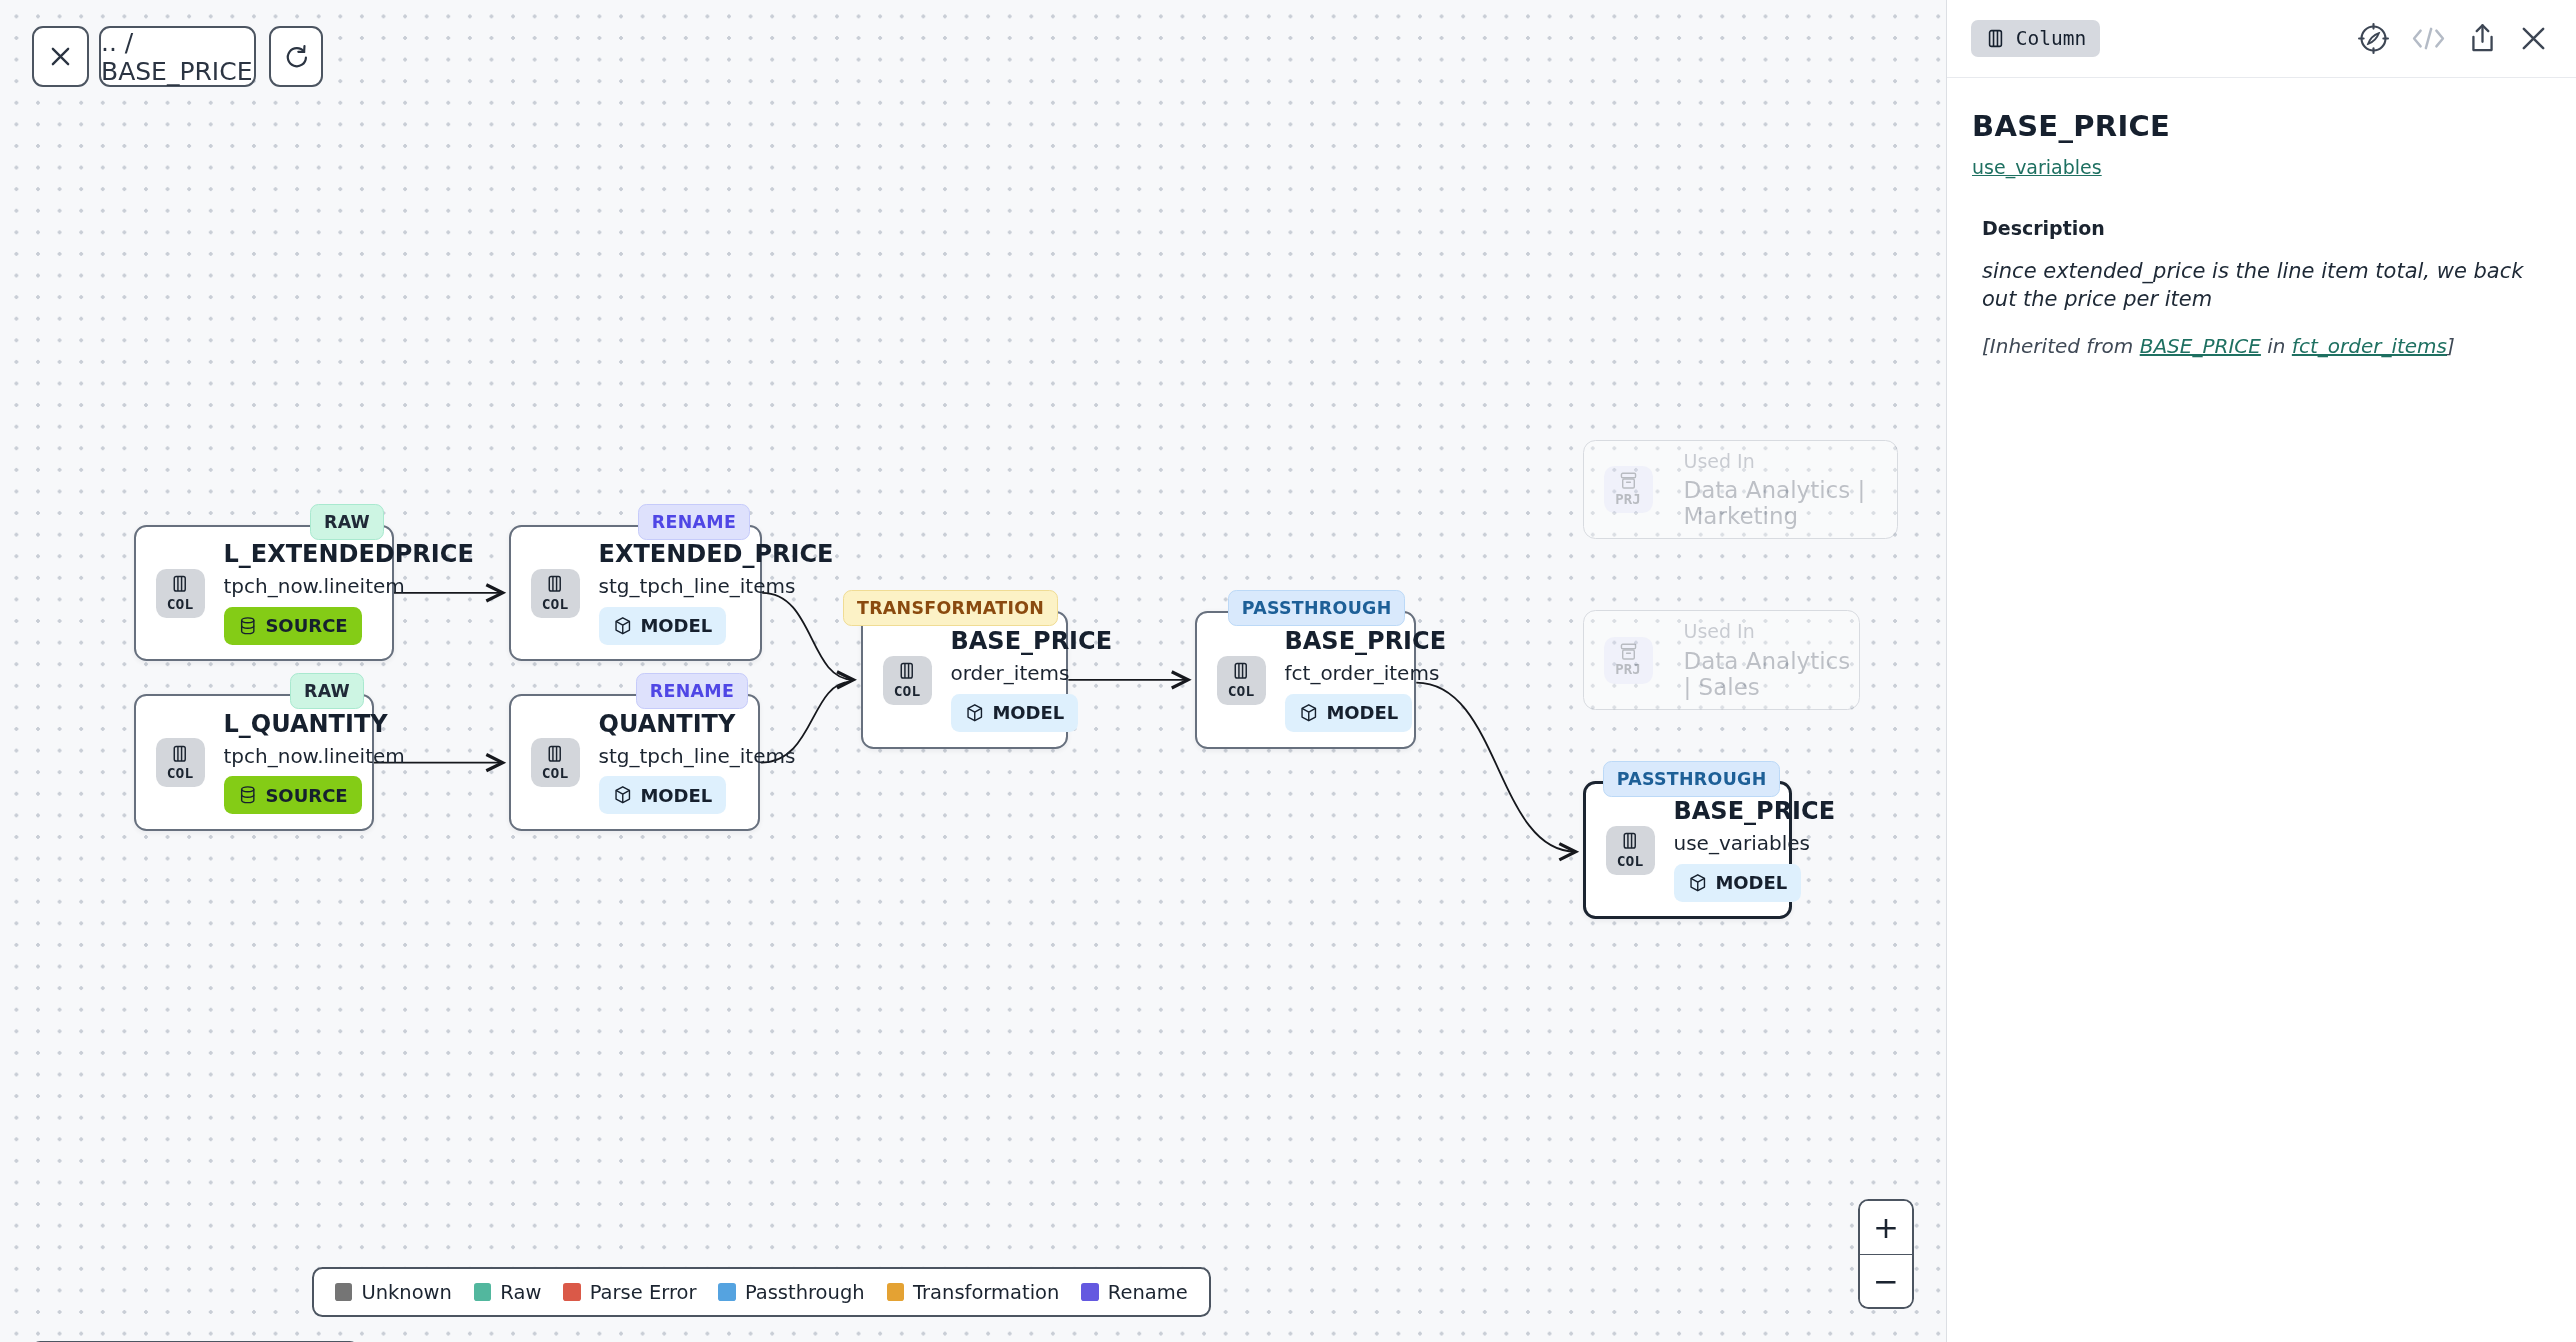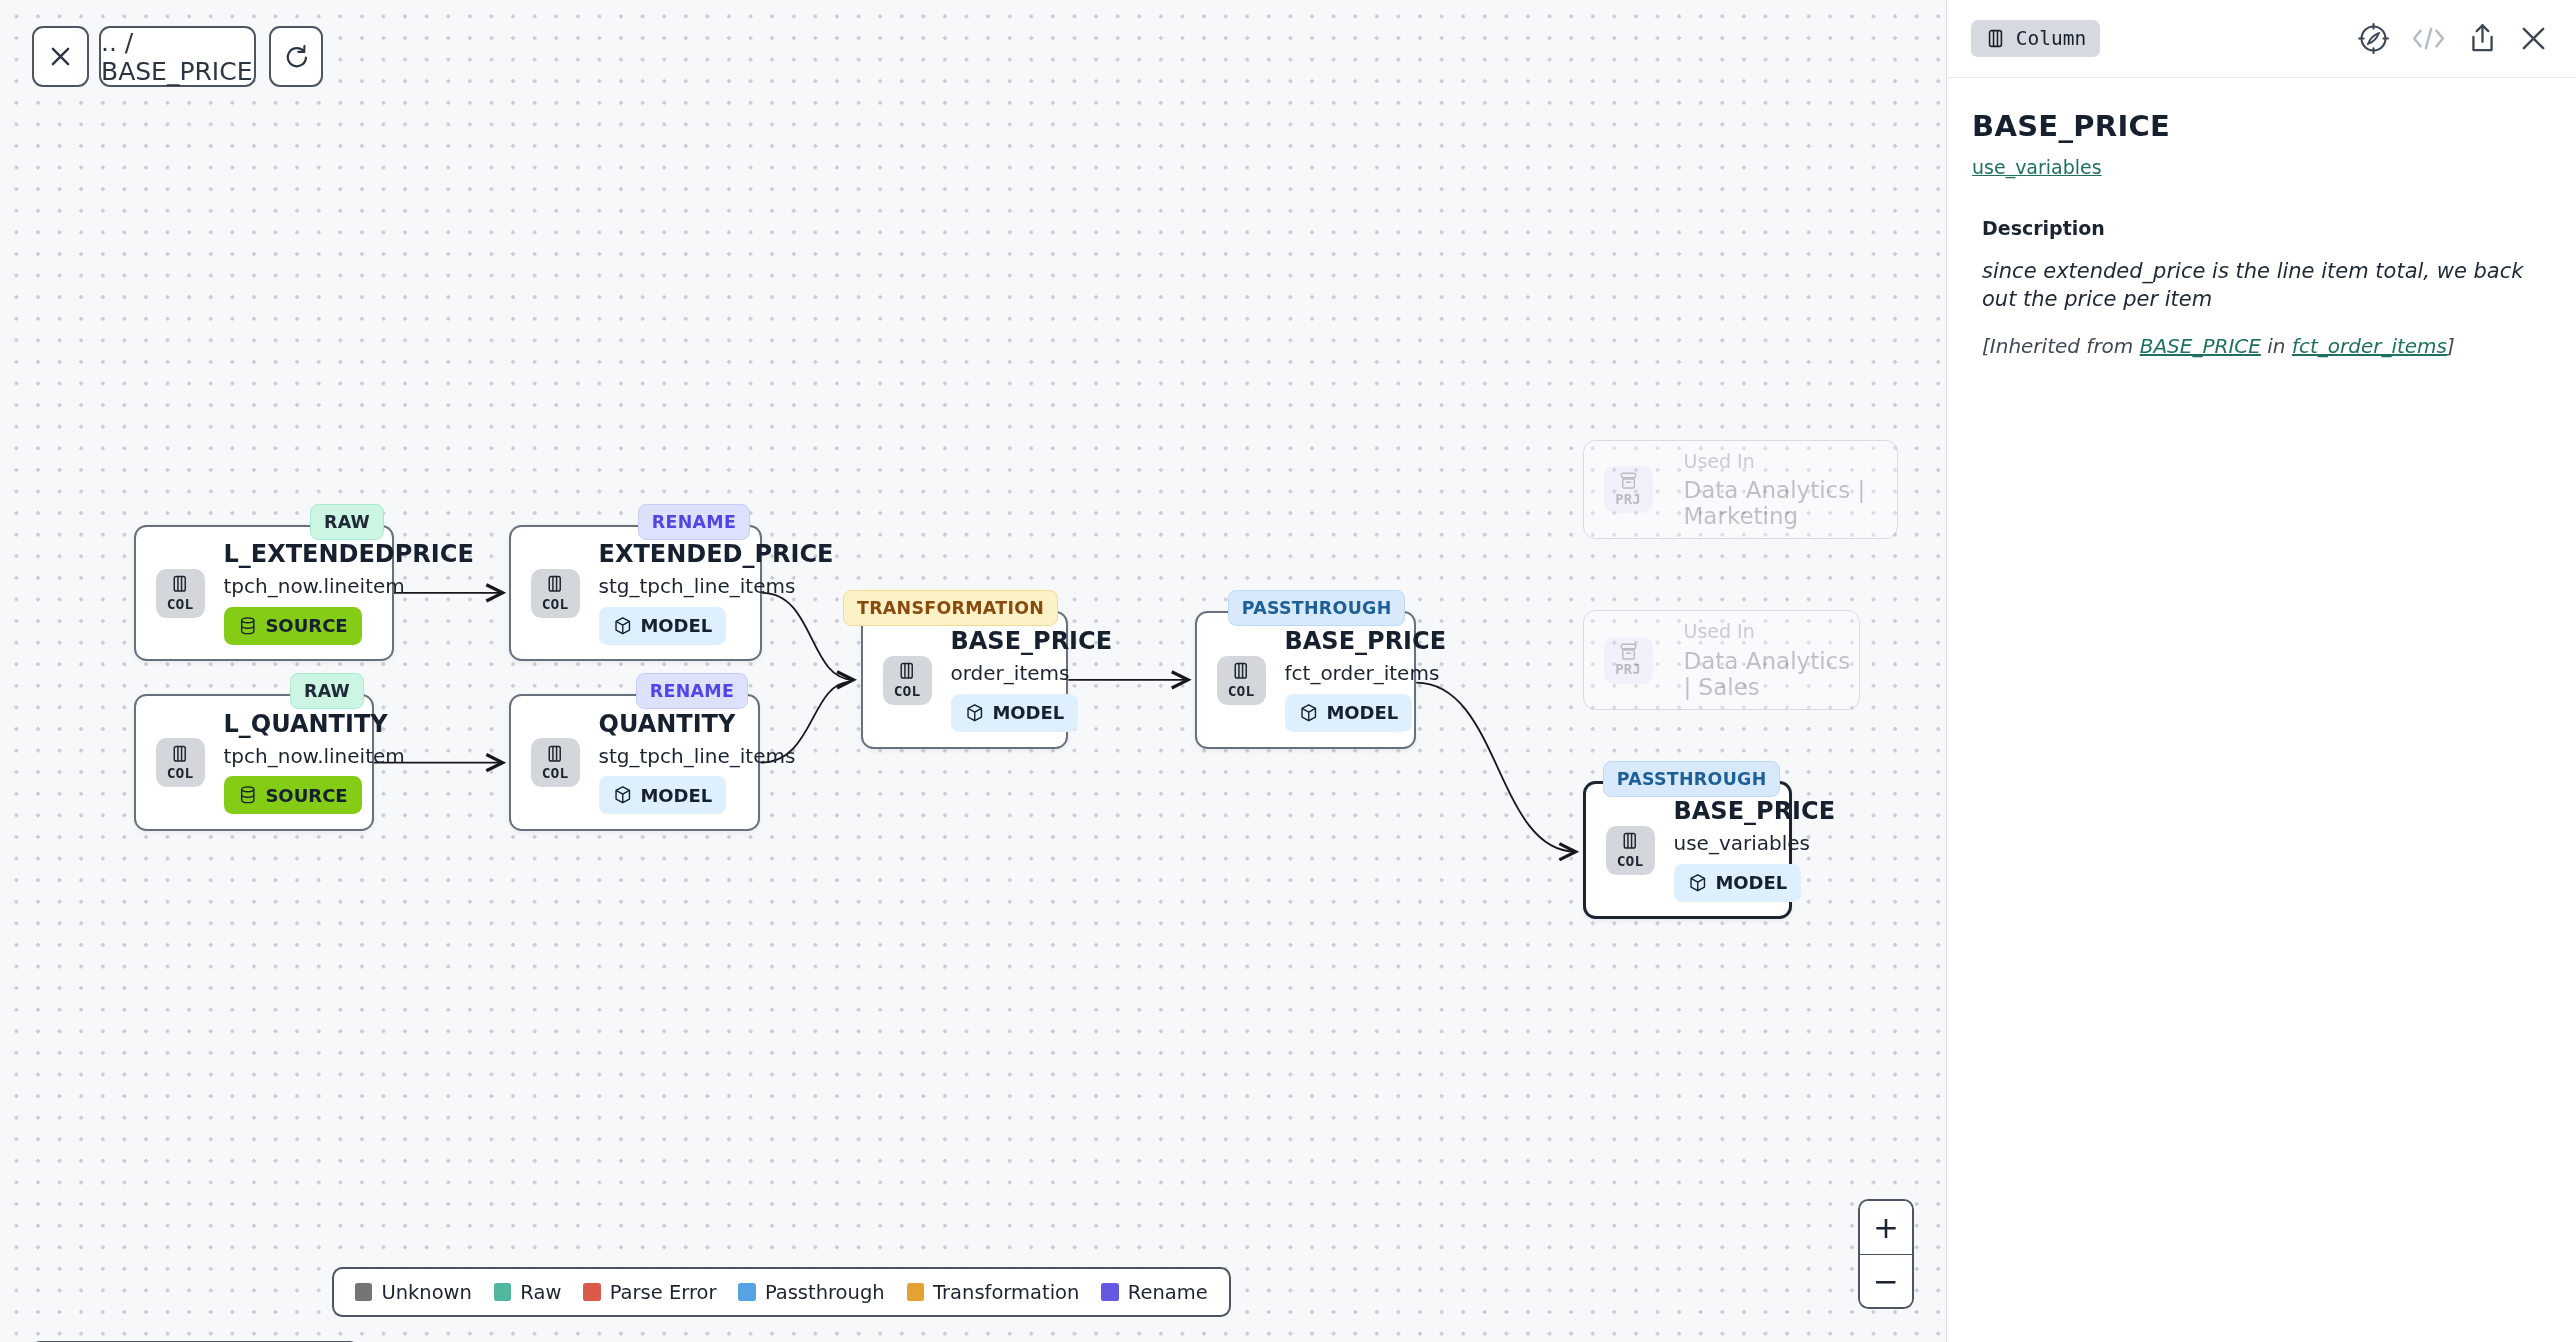--- a/index.html
+++ b/index.html
@@ -91,21 +91,21 @@
   }
   .lenses-btn {
     background:#2e584c; color:#ffffff; display:flex; align-items:center;
     gap:9px; padding:0 16.7px; font-size:20px; cursor:pointer;
   }
   .evolution-btn {
     display:flex; align-items:center; gap:9.7px; padding:17px 18px;
     font-size:20px; color:#1b2430; cursor:pointer; background:#3b82f6;
   }
   .legend-pill {
-    position:absolute; left:332px; top:1267px; height:50px;
+    position:absolute; left:312px; top:1267px; height:50px;
     background:#ffffff; border:2.1px solid #4c5561; border-radius:10.4px;
     display:flex; align-items:center; gap:22px; padding:0 21px;
   }
   .legend-item { display:flex; align-items:center; gap:9px; font-size:19.5px; color:#1b2430; }
   .legend-swatch { width:17.4px; height:17.4px; border-radius:2.8px; }
 
   
   .zoom-ctl {
     position:absolute; left:1858px; top:1199px; width:56px; height:110px;
     background:#ffffff; border:2.1px solid #4c5561; border-radius:10.4px;

